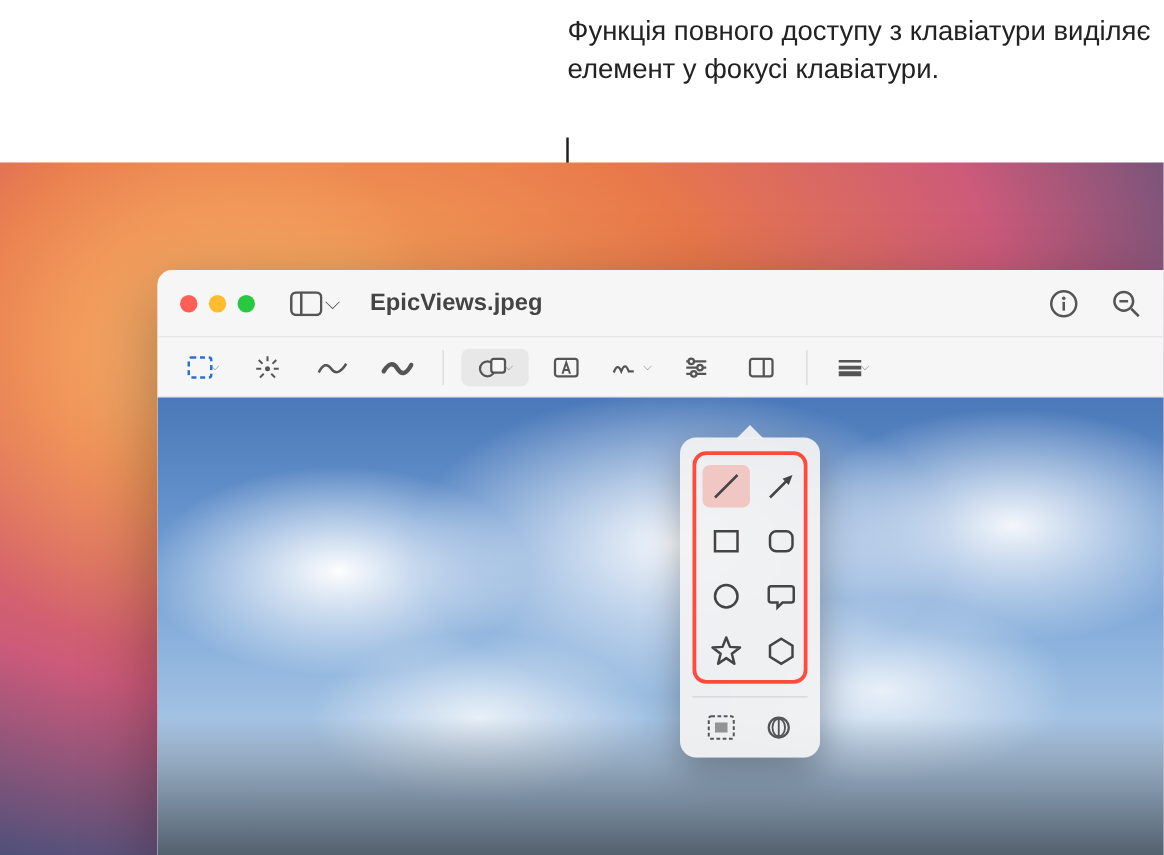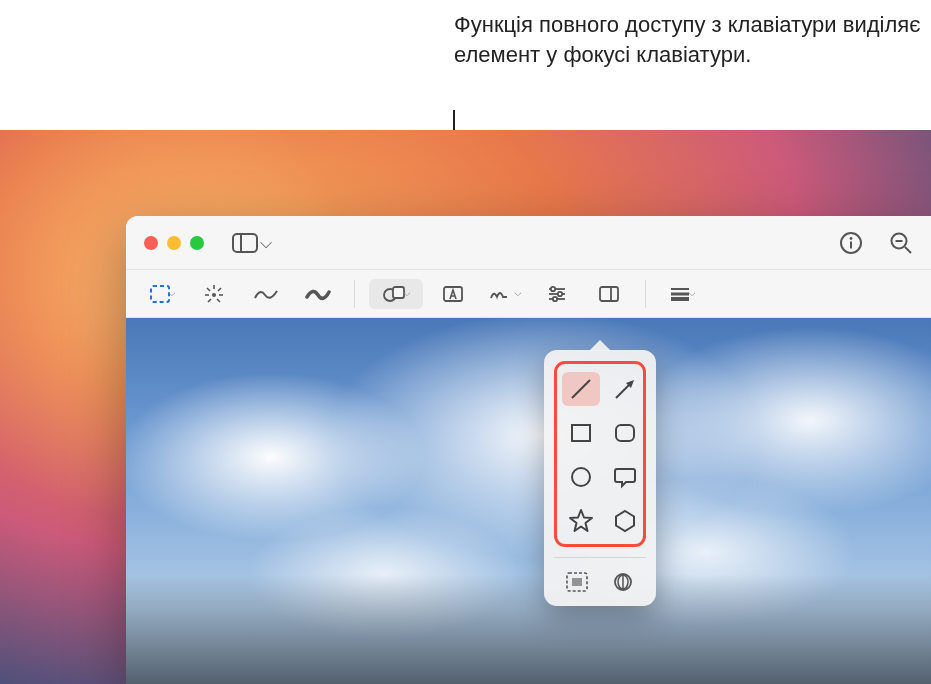--- a/index.html
+++ b/index.html
@@ -203,20 +203,21 @@
       <div class="dot yellow"></div>
       <div class="dot green"></div>
     </div>
     <div class="sidebar-btn">
       <svg width="26" height="20" viewBox="0 0 26 20">
         <rect x="1" y="1" width="24" height="18" rx="4" fill="none" stroke="#555" stroke-width="2"></rect>
         <line x1="9" y1="1" x2="9" y2="19" stroke="#555" stroke-width="2"></line>
       </svg>
       <span class="chev">⌵</span>
     </div>
+    <div class="window-title">EpicViews.jpeg</div>
     <div class="titlebar-right">
       <div>
         <svg width="24" height="24" viewBox="0 0 24 24">
           <circle cx="12" cy="12" r="10" fill="none" stroke="#555" stroke-width="2"></circle>
           <circle cx="12" cy="7.5" r="1.4" fill="#555"></circle>
           <rect x="11" y="10.5" width="2" height="7" fill="#555"></rect>
         </svg>
       </div>
       <div>
         <svg width="24" height="24" viewBox="0 0 24 24">

